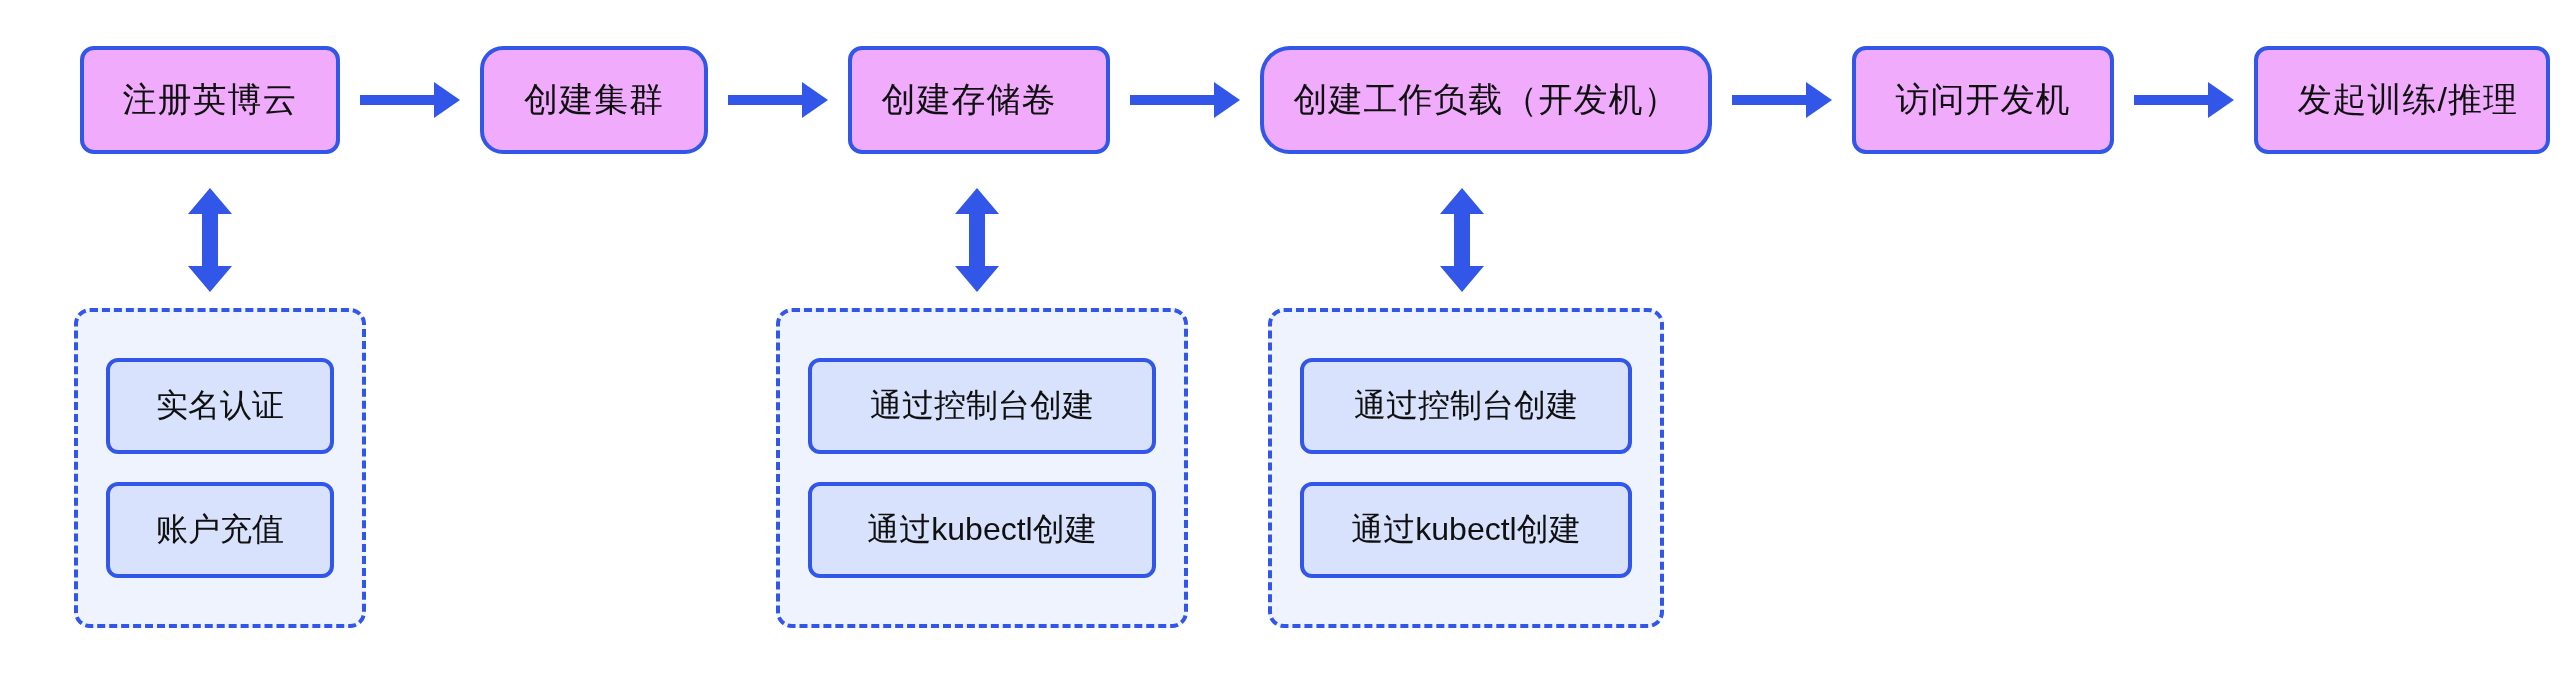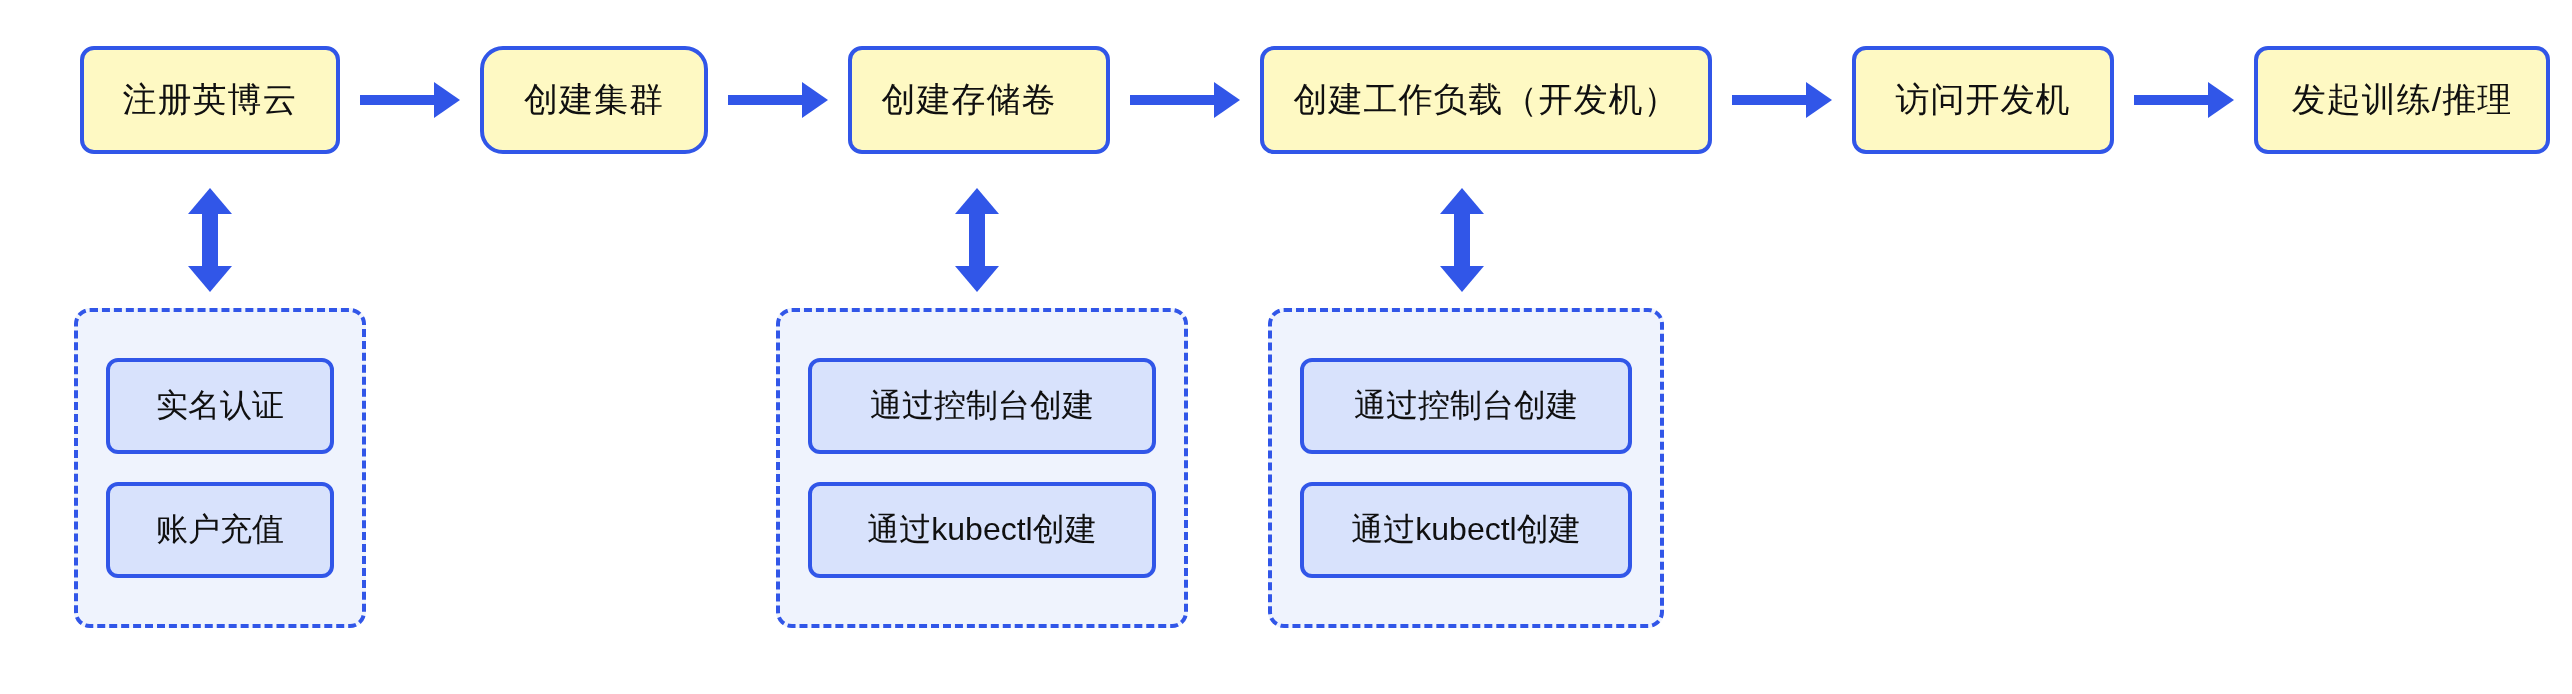--- a/index.html
+++ b/index.html
@@ -13,21 +13,21 @@
   #canvas{position:relative;width:2572px;height:694px;}
 
   
   .step-row{
     position:absolute;
     left:0;top:0;width:2572px;height:200px;
     display:flex;align-items:center;
   }
   .step-box{
     box-sizing:border-box;
-    background:#fef9c3;
+    background:#f0abfc;
     border:4px solid #3156e8;
     border-radius:14px;
     height:108px;
     display:flex;align-items:center;justify-content:center;
     font-size:34px;
     font-weight:400;
     letter-spacing:1px;
     color:#101010;
     white-space:nowrap;
     padding:0 28px;
@@ -132,39 +132,39 @@
 
     <div class="step-box" style="width:262px;padding-left:8px;">
       <span>创建存储卷</span>
     </div>
 
     <div class="h-arrow" style="width:110px;margin:0 20px;">
       <div class="shaft"></div>
       <div class="head"></div>
     </div>
 
-    <div class="step-box" style="width:452px;">
+    <div class="step-box" style="width:452px;border-radius:30px;">
       <span>创建工作负载（开发机）</span>
     </div>
 
     <div class="h-arrow" style="width:100px;margin:0 20px;">
       <div class="shaft"></div>
       <div class="head"></div>
     </div>
 
     <div class="step-box" style="width:262px;">
       <span>访问开发机</span>
     </div>
 
     <div class="h-arrow" style="width:100px;margin:0 20px;">
       <div class="shaft"></div>
       <div class="head"></div>
     </div>
 
-    <div class="step-box" style="width:296px;">
+    <div class="step-box" style="width:296px;justify-content:flex-end;">
       <span>发起训练/推理</span>
     </div>
 
   </div>
 
   <div class="v-arrow" style="left:188px;top:188px;">
     <div class="up"></div>
     <div class="vshaft"></div>
     <div class="down"></div>
   </div>

